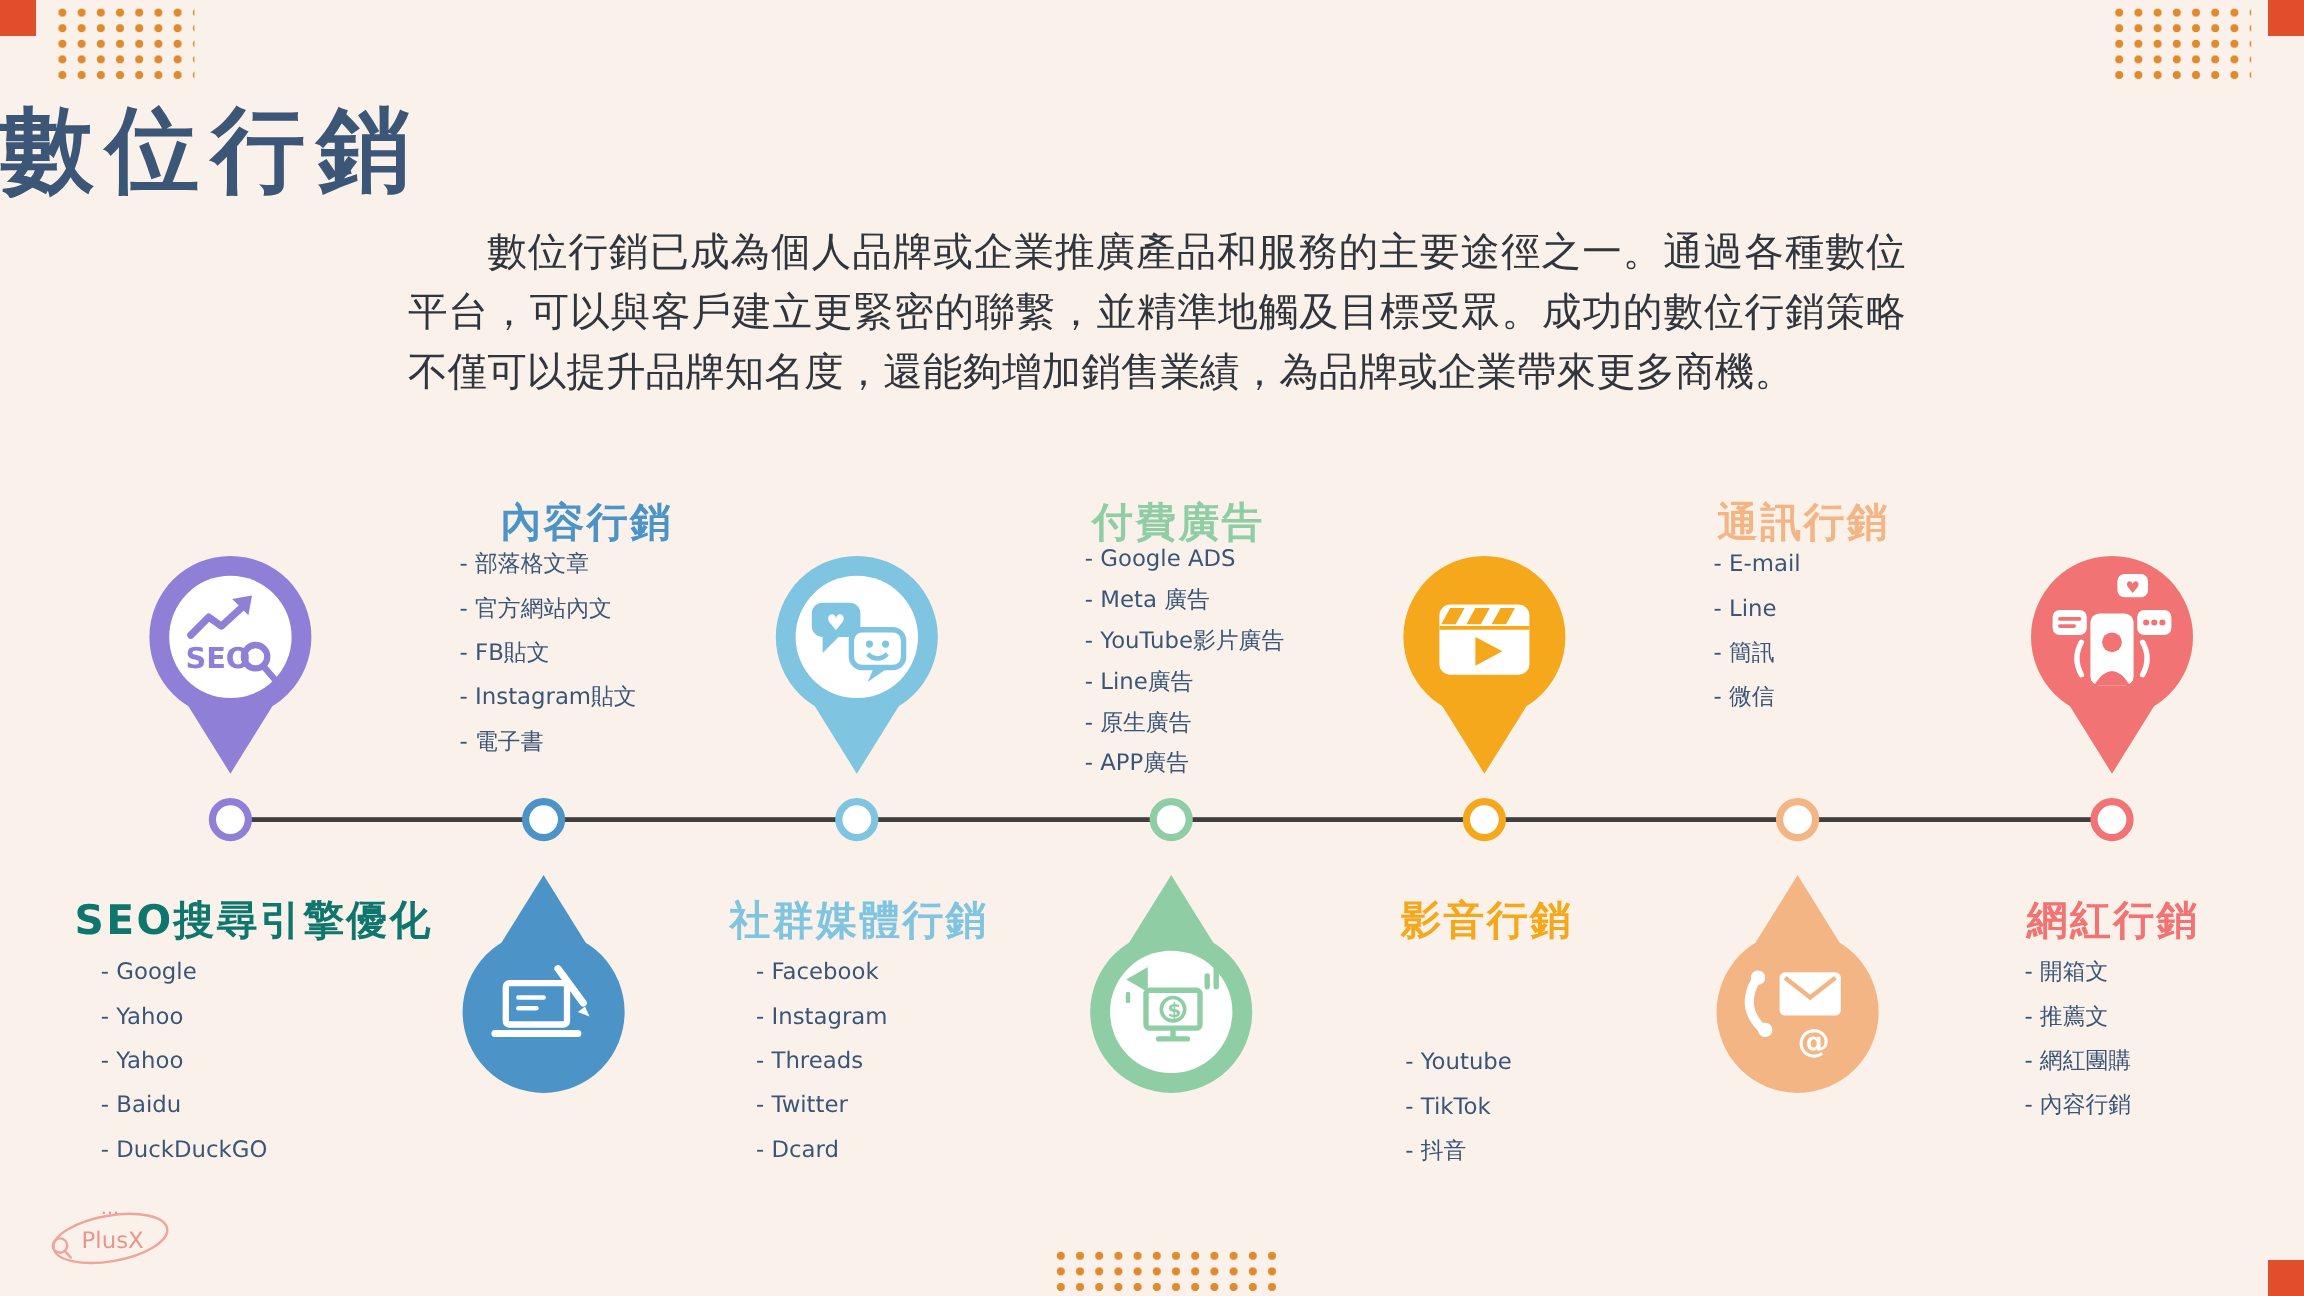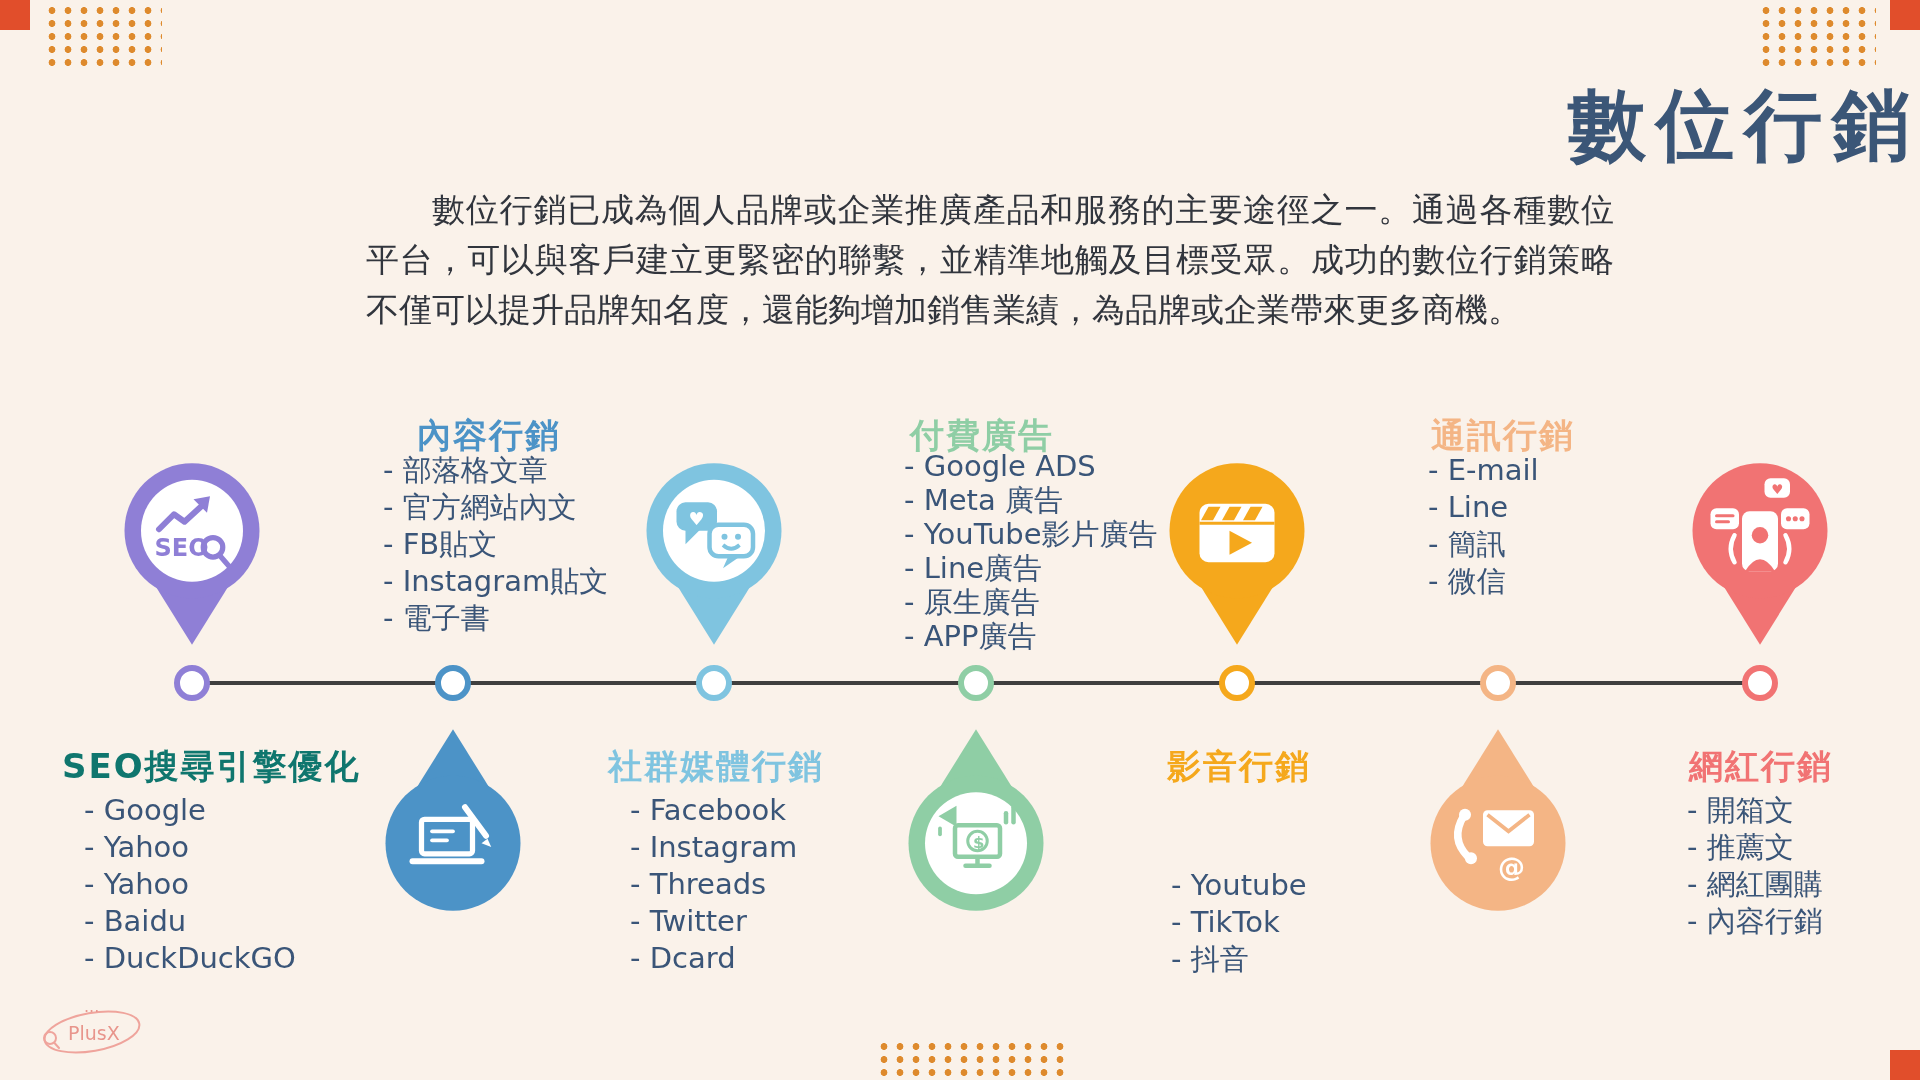--- a/index.html
+++ b/index.html
@@ -1,33 +1,33 @@
 <!DOCTYPE html>
 <html><head>
 <meta charset="utf-8">
 <style>
   * { margin:0; padding:0; box-sizing:border-box; }
   html,body { width:1920px; height:1080px; }
   body { font-family:"DejaVu Sans", sans-serif; background:#ffffff; }
   .canvas { position:relative; width:1920px; height:1080px; background:#FAF2EA; overflow:hidden; }
 
-  .title { position:absolute; top:74px; left:0; width:100%; text-align:right;
+  .title { position:absolute; top:74px; left:0; width:100%; text-align:left;
            font-family:Liberation Serif, serif; font-size:78px; font-weight:bold;
            color:#3B5677; letter-spacing:10px; }
   .intro { position:absolute; left:340px; top:185px; width:1248px;
            font-family:"DejaVu Serif", serif; font-size:33px; line-height:50px;
-           color:#31353D; text-indent:2em; text-align:justify;margin-left:26px; }
+           color:#31353D; text-indent:2em; text-align:justify; }
 
   .timeline { position:absolute; left:192px; top:681px; width:1568px; height:4px; background:#3F3F3F; }
   .node { position:absolute; width:36px; height:36px; border-radius:50%;
           background:#ffffff; border:6px solid #888; }
   .pin  { position:absolute; width:150px; height:188px; }
 
   .sec-title { position:absolute; font-size:34px; font-weight:bold; letter-spacing:2px; white-space:nowrap; }
-  .sec-list  { position:absolute; font-size:29px; line-height:37px; color:#3A5578; white-space:nowrap; }
+  .sec-list  { position:absolute; font-size:19px; line-height:37px; color:#3A5578; white-space:nowrap; }
   .sec-list.tight { line-height:34px; }
   .section { display:contents; }
 
   .dots { position:absolute;
           background-image:radial-gradient(circle, #DE8A2D 3.1px, rgba(0,0,0,0) 3.7px);
           background-size:16px 13px; }
   .sq { position:absolute; width:30px; height:30px; background:#E14E2B; }
   .logo { position:absolute; left:28px; top:986px; }
 </style>
 </head>

